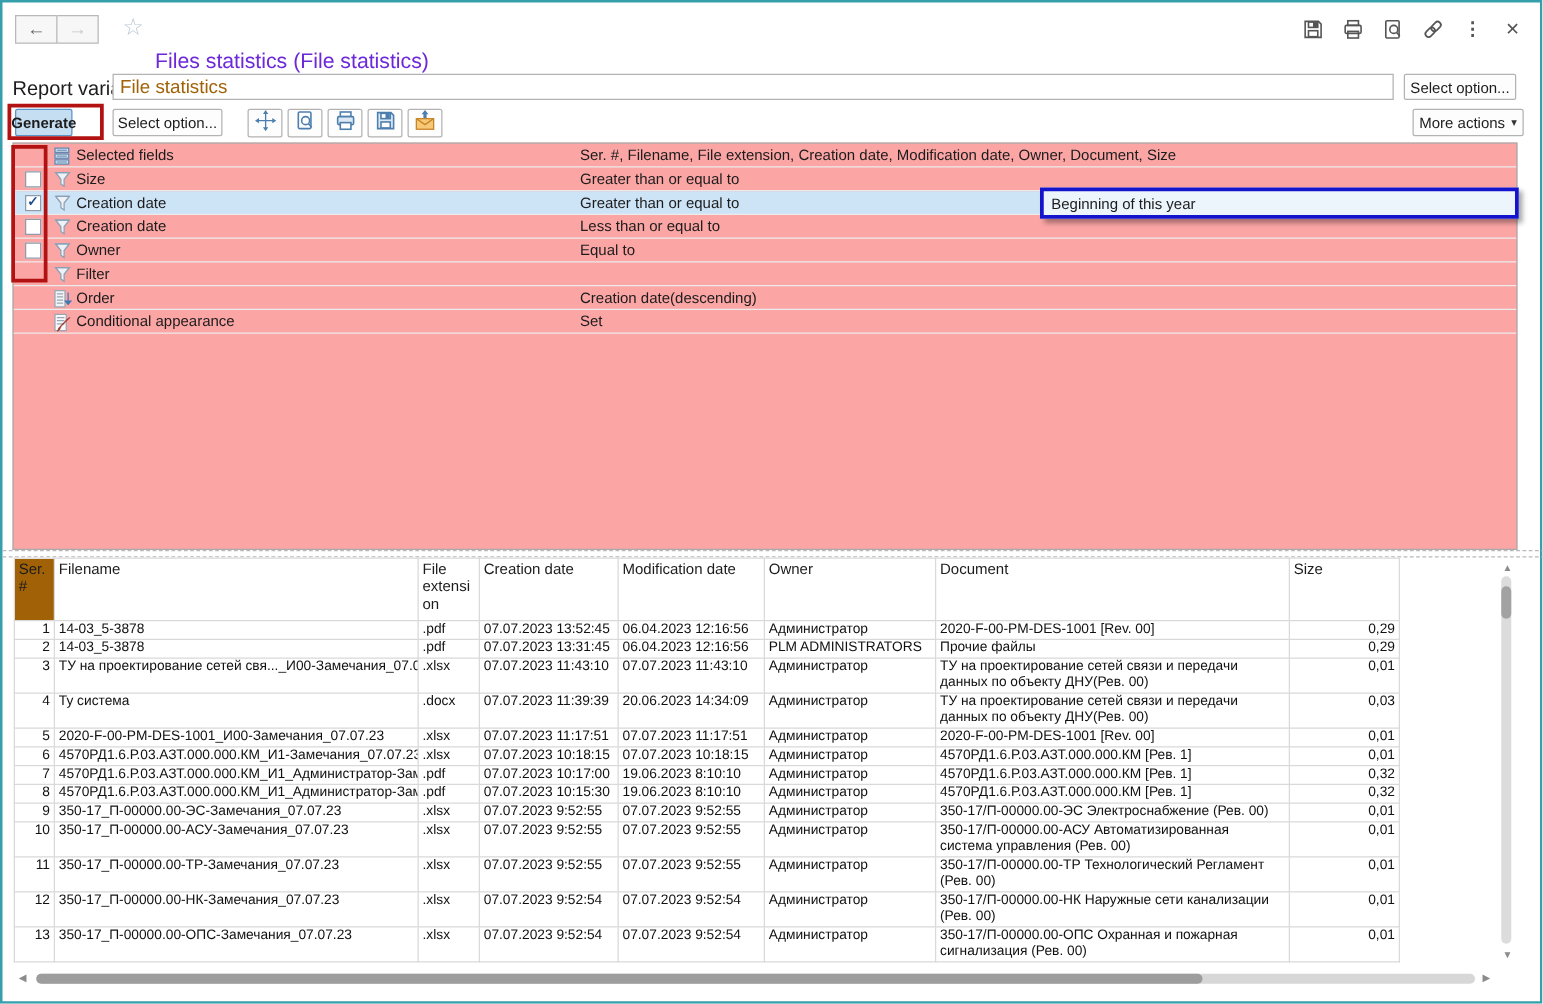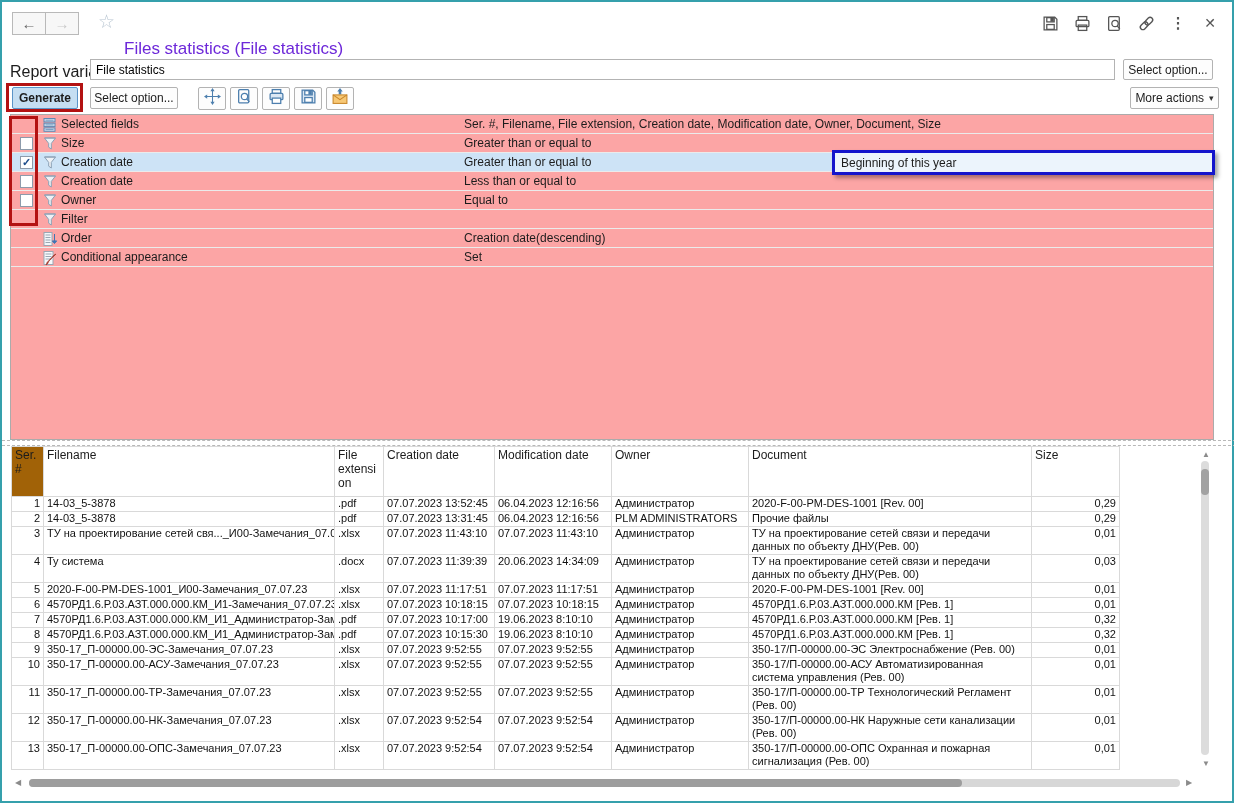--- a/index.html
+++ b/index.html
@@ -20,23 +20,23 @@
   .wtitle{position:absolute;left:122px;top:9px;font-size:17px;color:#6d28d9;margin-top:28px;}
   .winicons{position:absolute;top:12px;right:13px;display:flex;align-items:center;gap:14px;}
   .winicons .ib{width:18px;height:18px;display:flex;align-items:center;justify-content:center;color:#555;}
   .glyph-dots{font-size:15px;font-weight:bold;color:#555;letter-spacing:0;}
   .glyph-x{font-size:14px;color:#555;}
 
   
   .btn{position:absolute;height:22px;background:#fdfdfd;border:1px solid #b3b3b3;border-radius:2px;
     font-size:12px;color:#1c1c1c;display:flex;align-items:center;justify-content:center;}
   .lbl{position:absolute;font-size:16px;color:#1c1c1c;}
-  .tinput{position:absolute;height:21px;border:1px solid #b3b3b3;font-size:12px;color:#000000;
+  .tinput{position:absolute;height:21px;border:1px solid #b3b3b3;font-size:15px;color:#a16207;
     padding:0 5px;font-family:"Liberation Sans",sans-serif;background:#fff;}
-  #btn-generate{left:10px;top:85px;width:66px;background:var(--generate-bg);border-color:var(--generate-border);font-weight:bold;}
+  #btn-generate{left:10px;top:85px;width:46px;background:var(--generate-bg);border-color:var(--generate-border);font-weight:bold;}
   .iconbtn{position:absolute;top:85px;width:28px;height:23px;background:#fdfdfd;border:1px solid #b3b3b3;border-radius:2px;
     display:flex;align-items:center;justify-content:center;}
   .caret{font-size:9px;margin-left:5px;color:#333;}
 
   
   .settings{position:absolute;left:8px;top:112px;width:1204px;height:326px;border:1px solid var(--border-gray);background:#fca5a5;}
   .set-row{position:relative;height:19px;border-bottom:1px solid #ebebeb;font-size:12px;color:#1c1c1c;}
   .set-row.selected{background:var(--selected-row);}
   .cbx{position:absolute;left:9px;top:3px;width:13px;height:13px;border:1px solid #8d9bab;background:#fff;
     display:flex;align-items:center;justify-content:center;font-size:11px;font-weight:bold;color:#1f4e8c;line-height:11px;}

